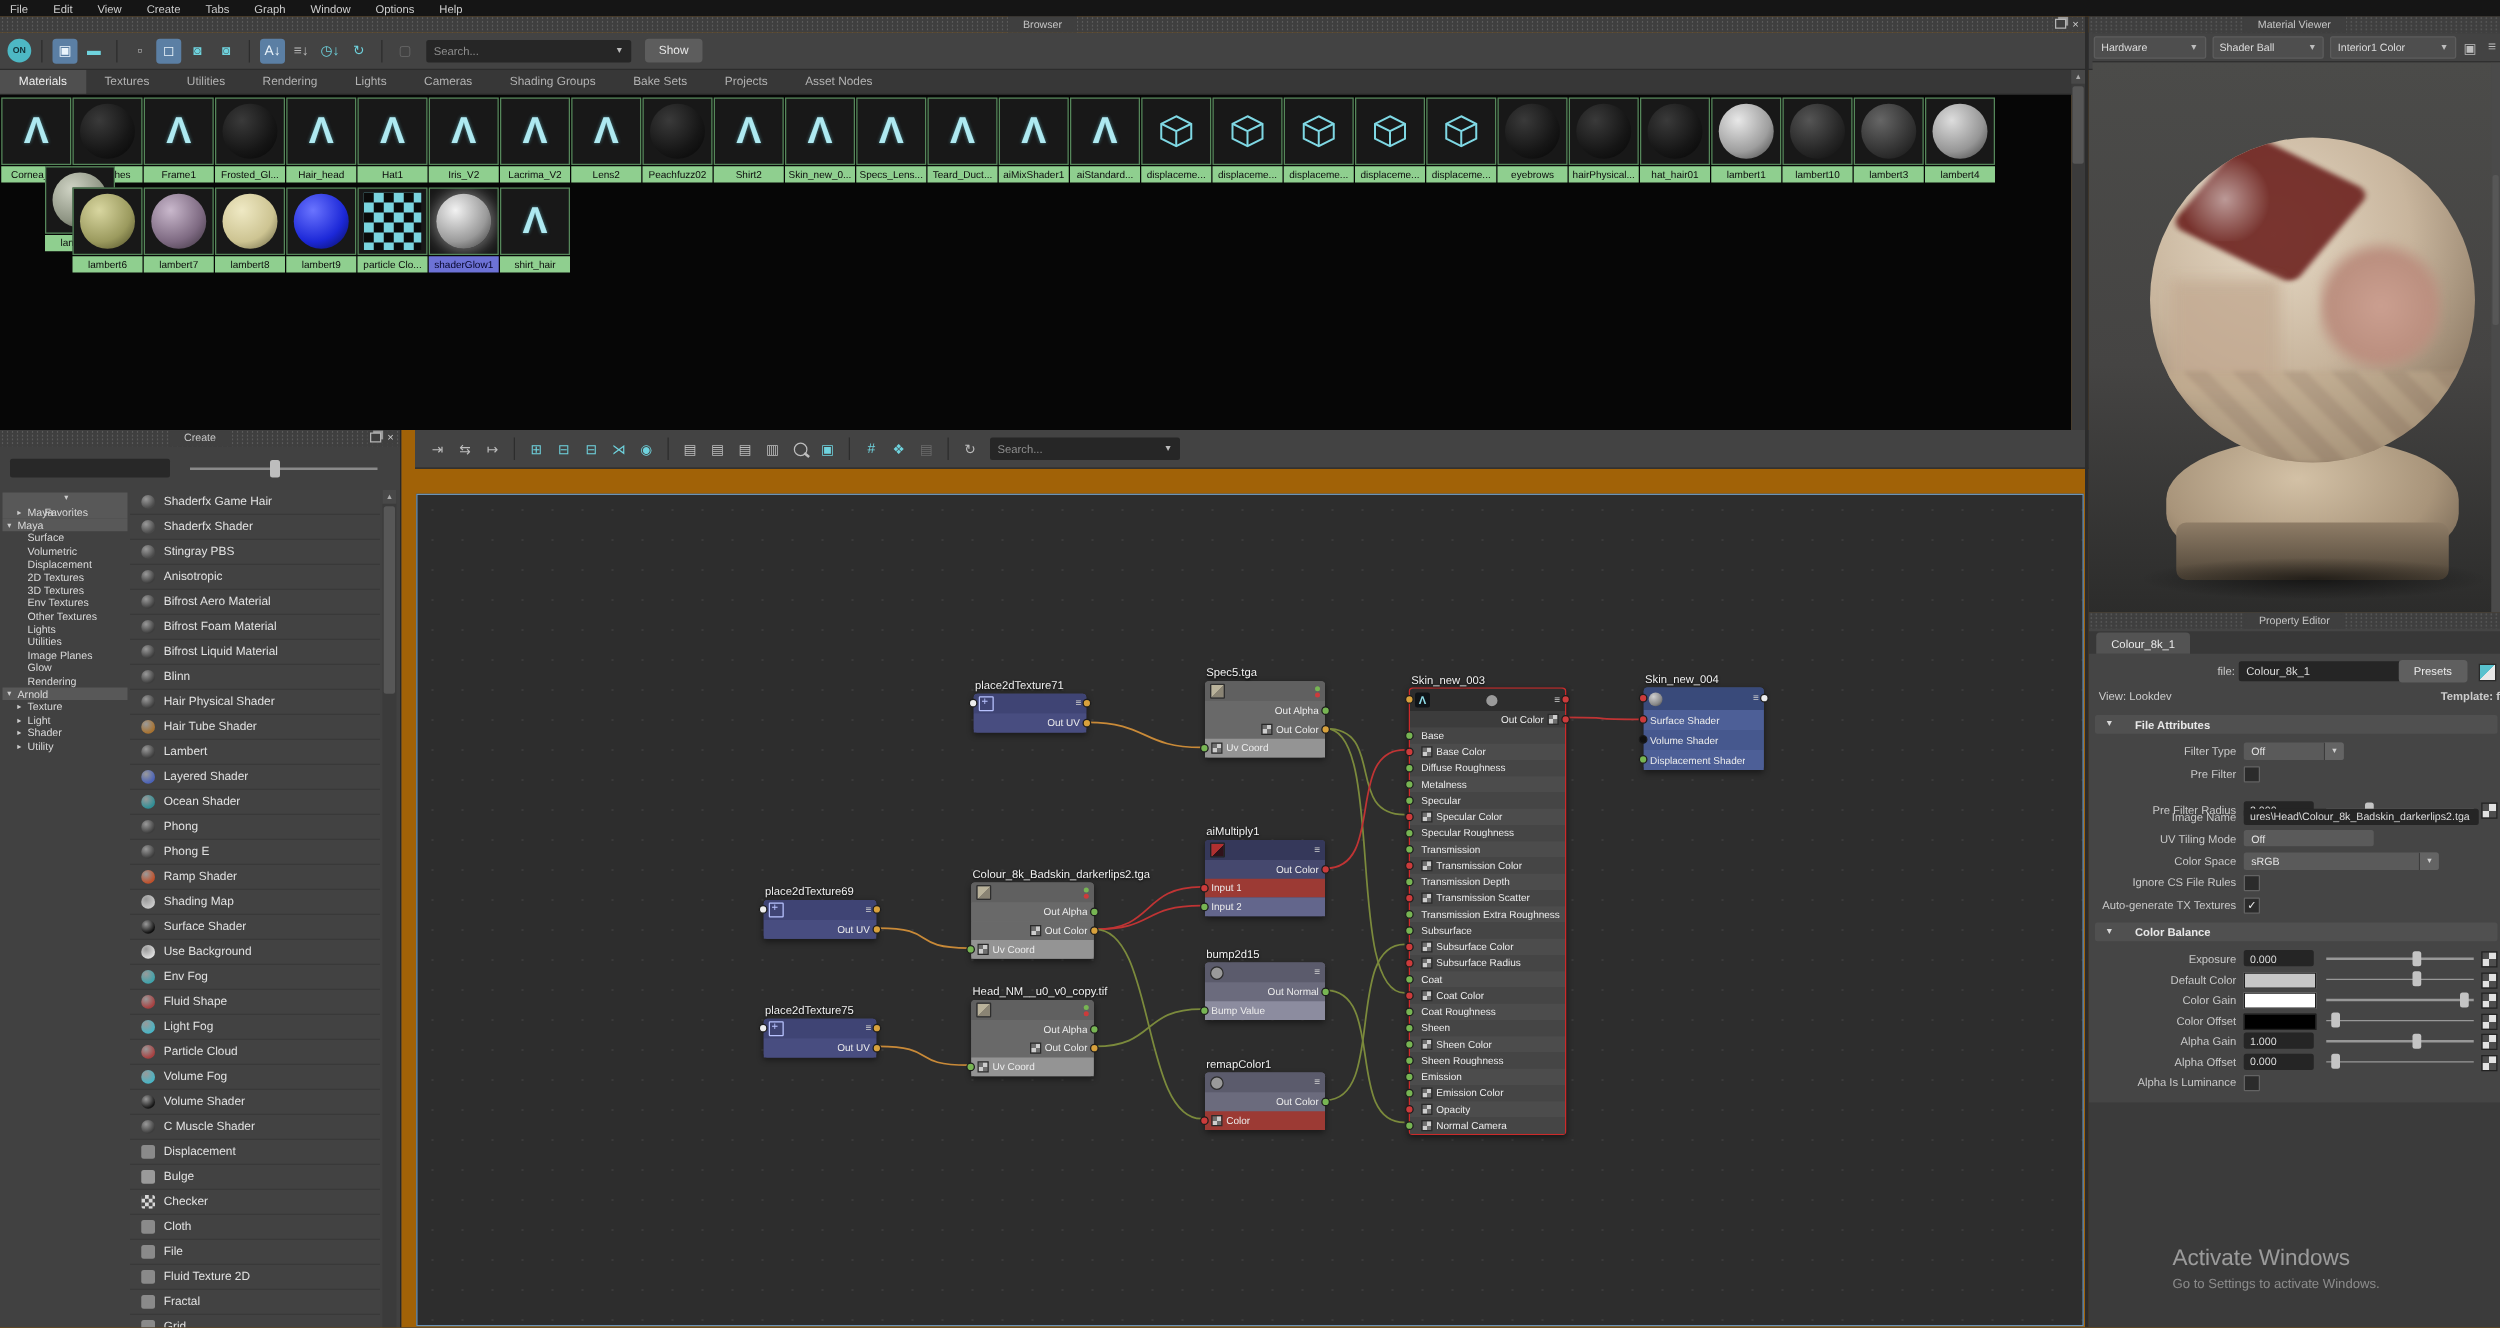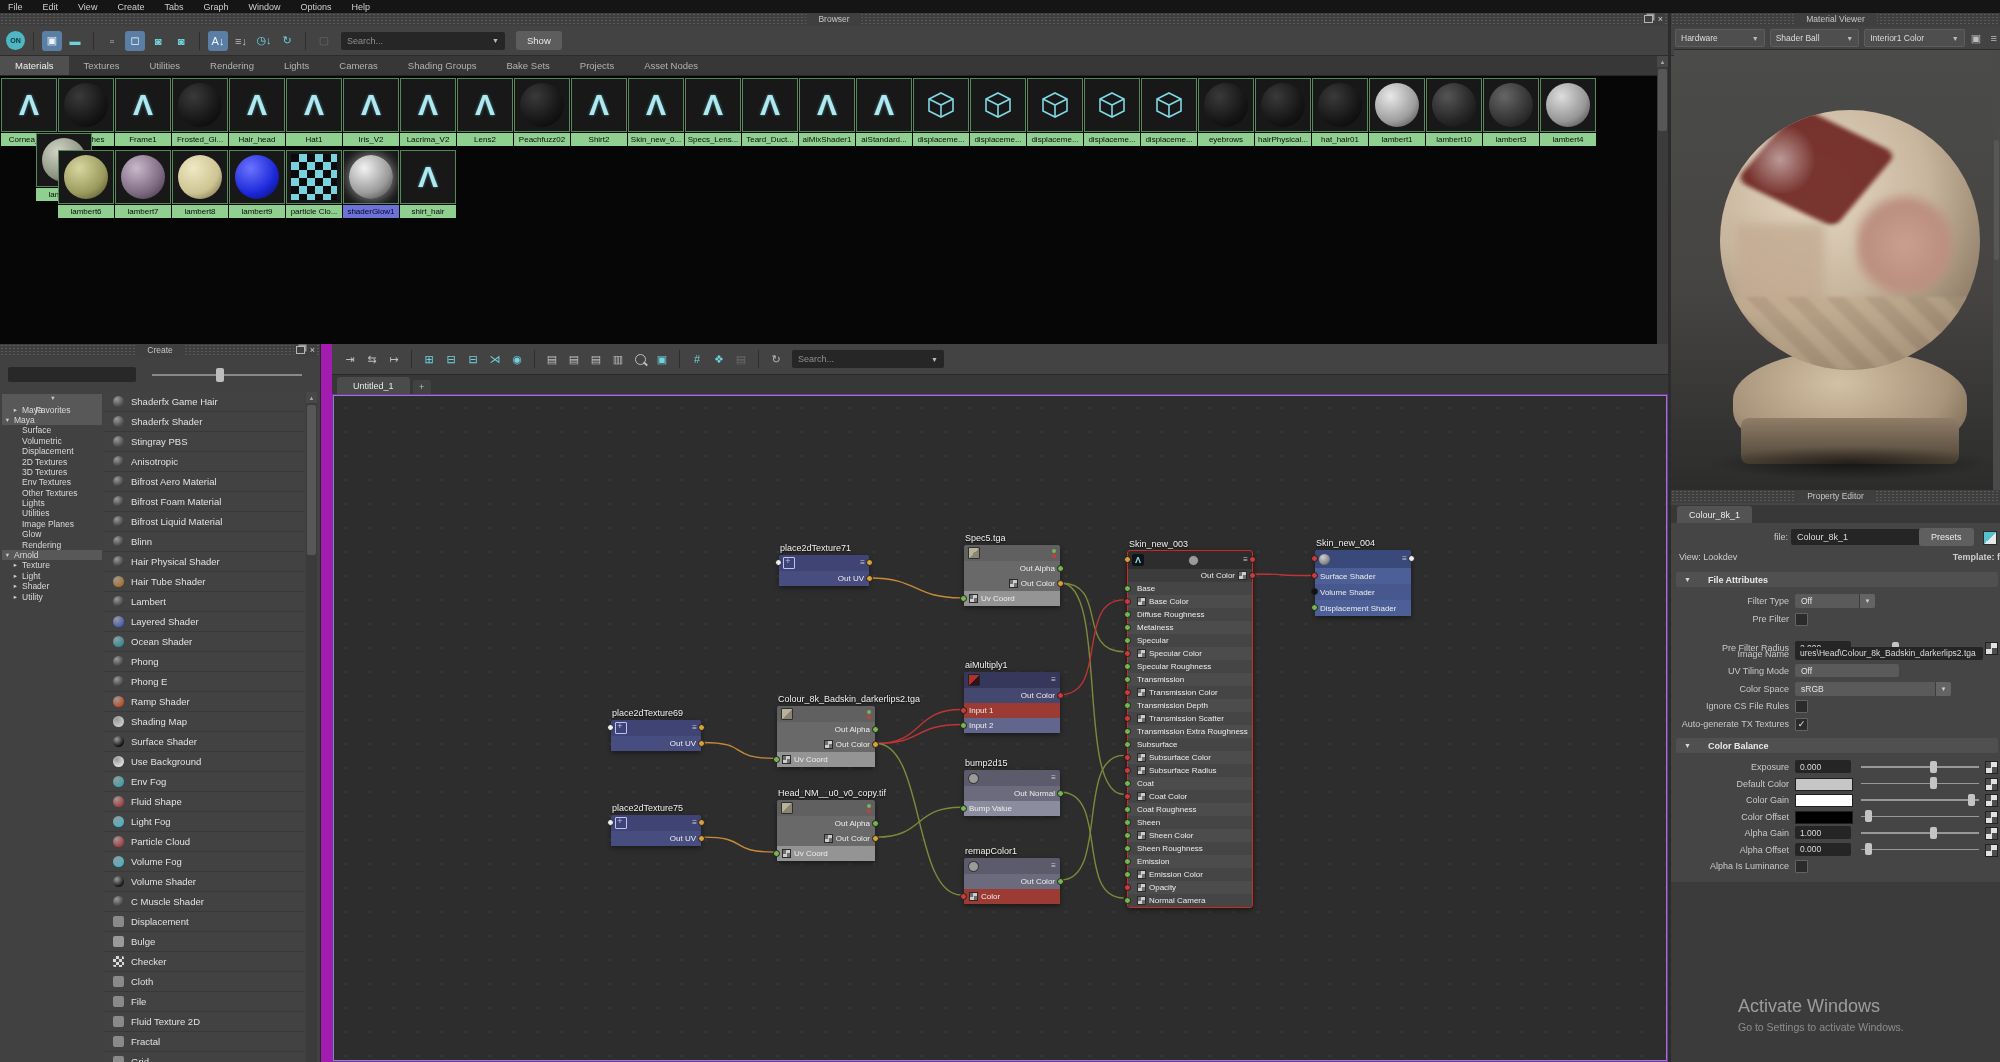--- a/index.html
+++ b/index.html
@@ -1,16 +1,16 @@
 <!DOCTYPE html>
 <html><head>
 <meta charset="utf-8">
 <style>
   html,body{margin:0;padding:0;background:#3a3a3a;font-family:"Liberation Sans",sans-serif;}
-  #root{position:relative;width:2000px;height:1062px;overflow:hidden;background:#a21caf;}
+  #root{position:relative;width:2000px;height:1062px;overflow:hidden;background:#a16207;}
   
   .menubar{position:absolute;left:0;top:0;width:2000px;height:13px;background:#151515;display:flex;align-items:center;gap:20px;padding-left:8px;z-index:30;}
   .menu-item{font-size:9px;color:#cfcfcf;cursor:default;}
   
   .phead{position:absolute;height:13px;background:#3f3f3f;background-image:radial-gradient(circle,#5b5b5b .7px,transparent .9px);background-size:4px 3px;z-index:5;}
   .phead-title{position:absolute;left:50%;top:0;transform:translateX(-50%);background:#3f3f3f;padding:0 12px;font-size:8.5px;line-height:13px;color:#c6c6c6;white-space:nowrap;}
   .phead-icons{position:absolute;right:3px;top:1px;display:flex;gap:5px;align-items:center;background:#3f3f3f;padding:0 2px;}
   .float-ico{width:7px;height:6px;border:1px solid #b5b5b5;box-shadow:2px -2px 0 -0.5px #9a9a9a;}
   .close-ico{font-size:9px;color:#cfcfcf;line-height:10px;}
   
@@ -713,24 +713,20 @@
       <div class="tbicon teal">#</div>
       <div class="tbicon teal">❖</div>
       <div class="tbicon dim">▤</div>
       <div class="tb-sep"></div>
       <div class="tbicon">↻</div>
       <div class="search-box" style="width: 140px;">
         <span>Search...</span>
         <span class="dd-arrow">▼</span>
       </div>
     </div>
-  <div class="ne-tabs">
-    <div class="ne-tab">Untitled_1</div>
-    <div class="ne-tab-plus">+</div>
-  </div>
   <div id="graph-canvas">
     <svg id="wires" viewBox="0 0 1334 666">
         <path d="M537 182.5 C585 182.5 580 202.5 628 202.5" fill="none" stroke="#c98a38" stroke-width="1.4"></path>
         <path d="M369 347.5 C417 347.5 393 363.5 441 363.5" fill="none" stroke="#c98a38" stroke-width="1.4"></path>
         <path d="M369 442.5 C417 442.5 393 457.5 441 457.5" fill="none" stroke="#c98a38" stroke-width="1.4"></path>
         <path d="M728 187.5 C776 187.5 743 256.5 791 256.5" fill="none" stroke="#7b8a3c" stroke-width="1.4"></path>
         <path d="M728 187.5 C776 187.5 743 399.5 791 399.5" fill="none" stroke="#7b8a3c" stroke-width="1.4"></path>
         <path d="M543 348.5 C591 348.5 580 314.5 628 314.5" fill="none" stroke="#c03434" stroke-width="1.4"></path>
         <path d="M543 348.5 C591 348.5 580 329.5 628 329.5" fill="none" stroke="#c03434" stroke-width="1.4"></path>
         <path d="M543 348.5 C591 348.5 580 500.5 628 500.5" fill="none" stroke="#7b8a3c" stroke-width="1.4"></path>

